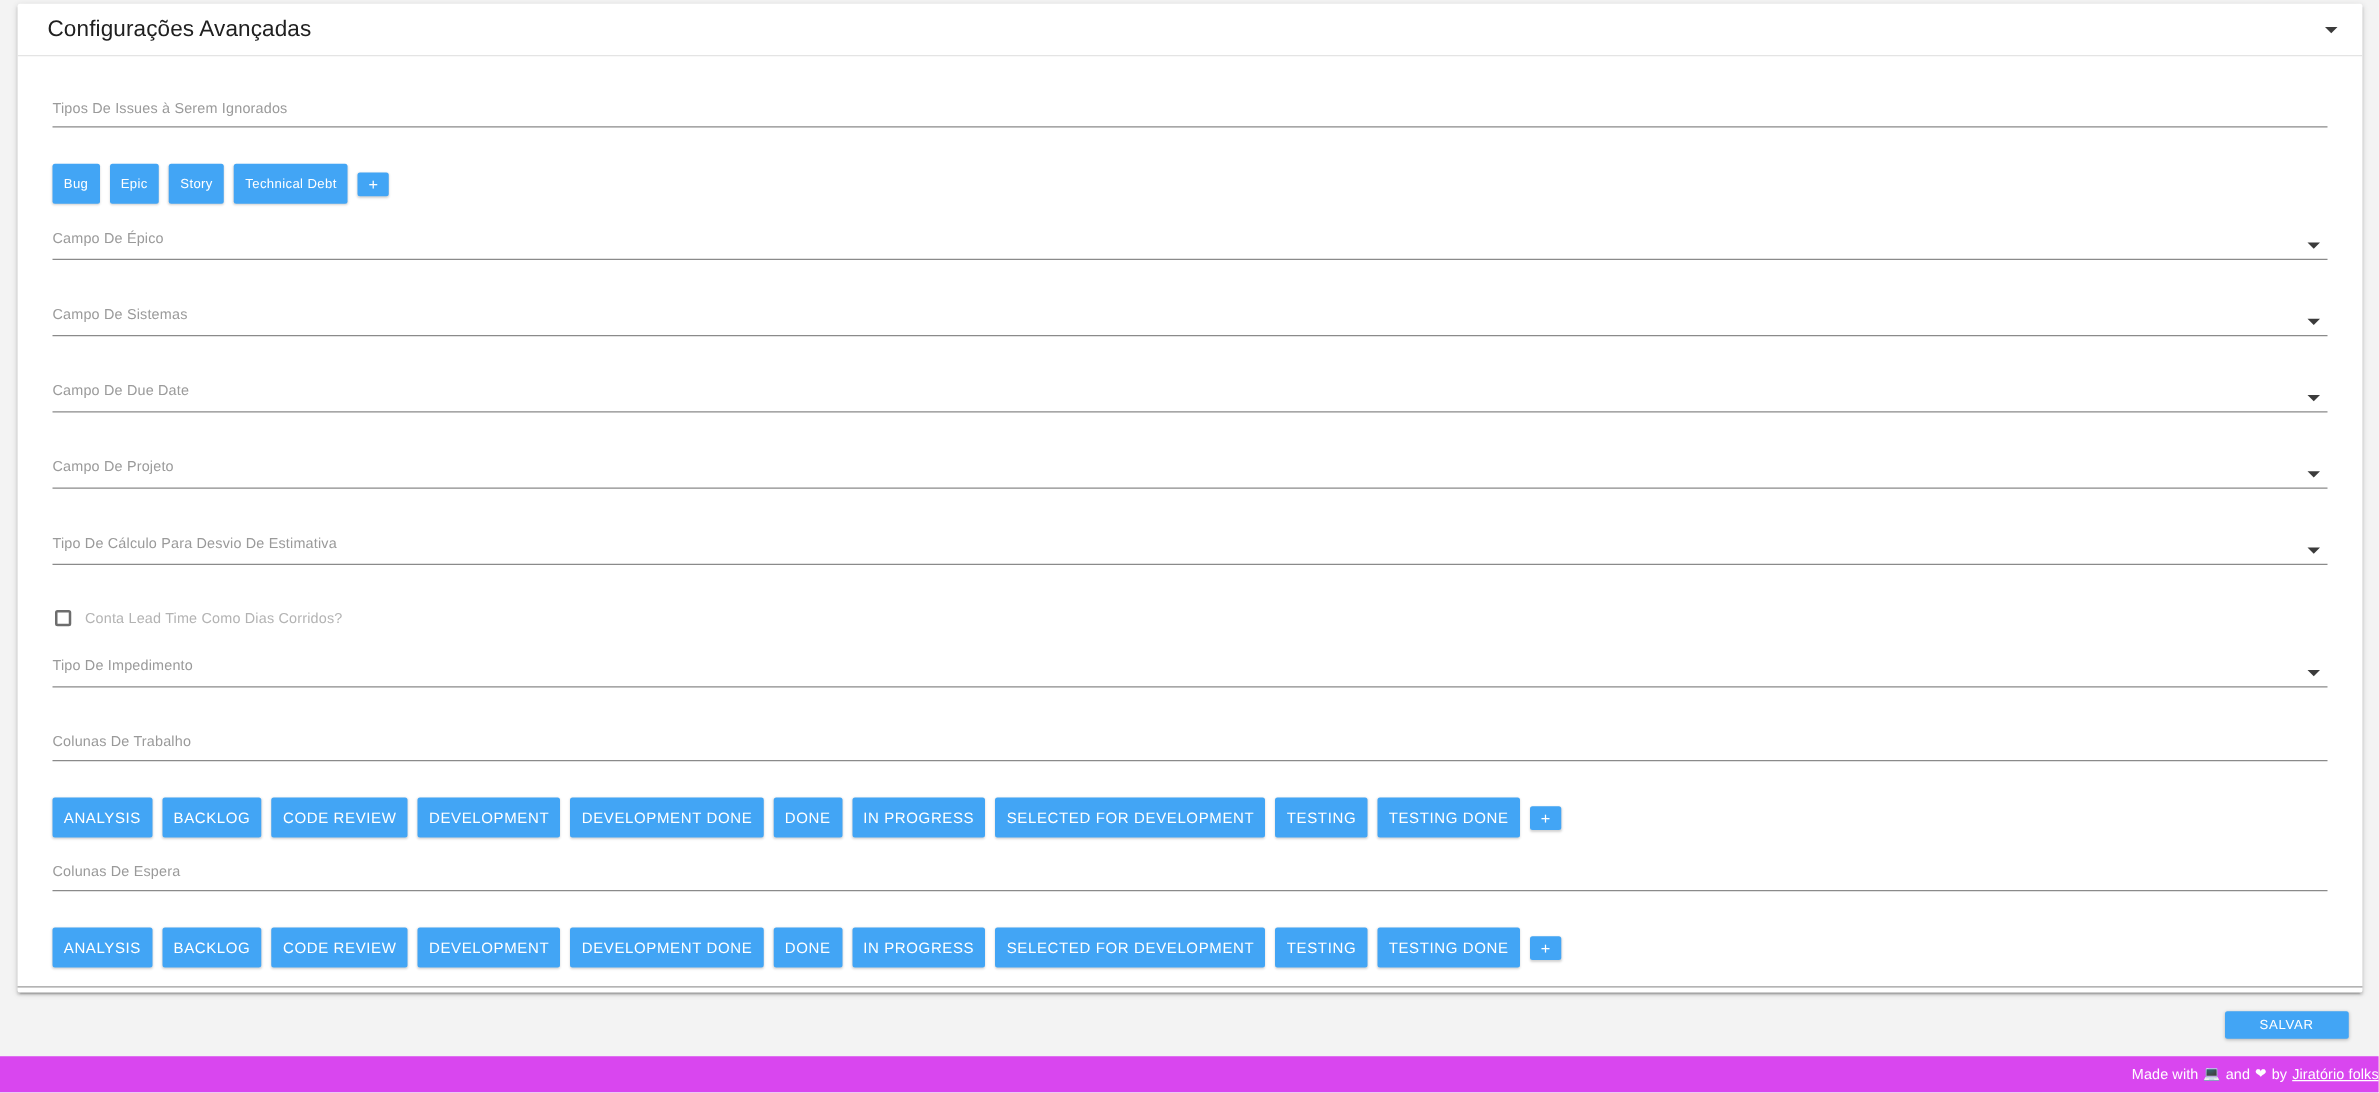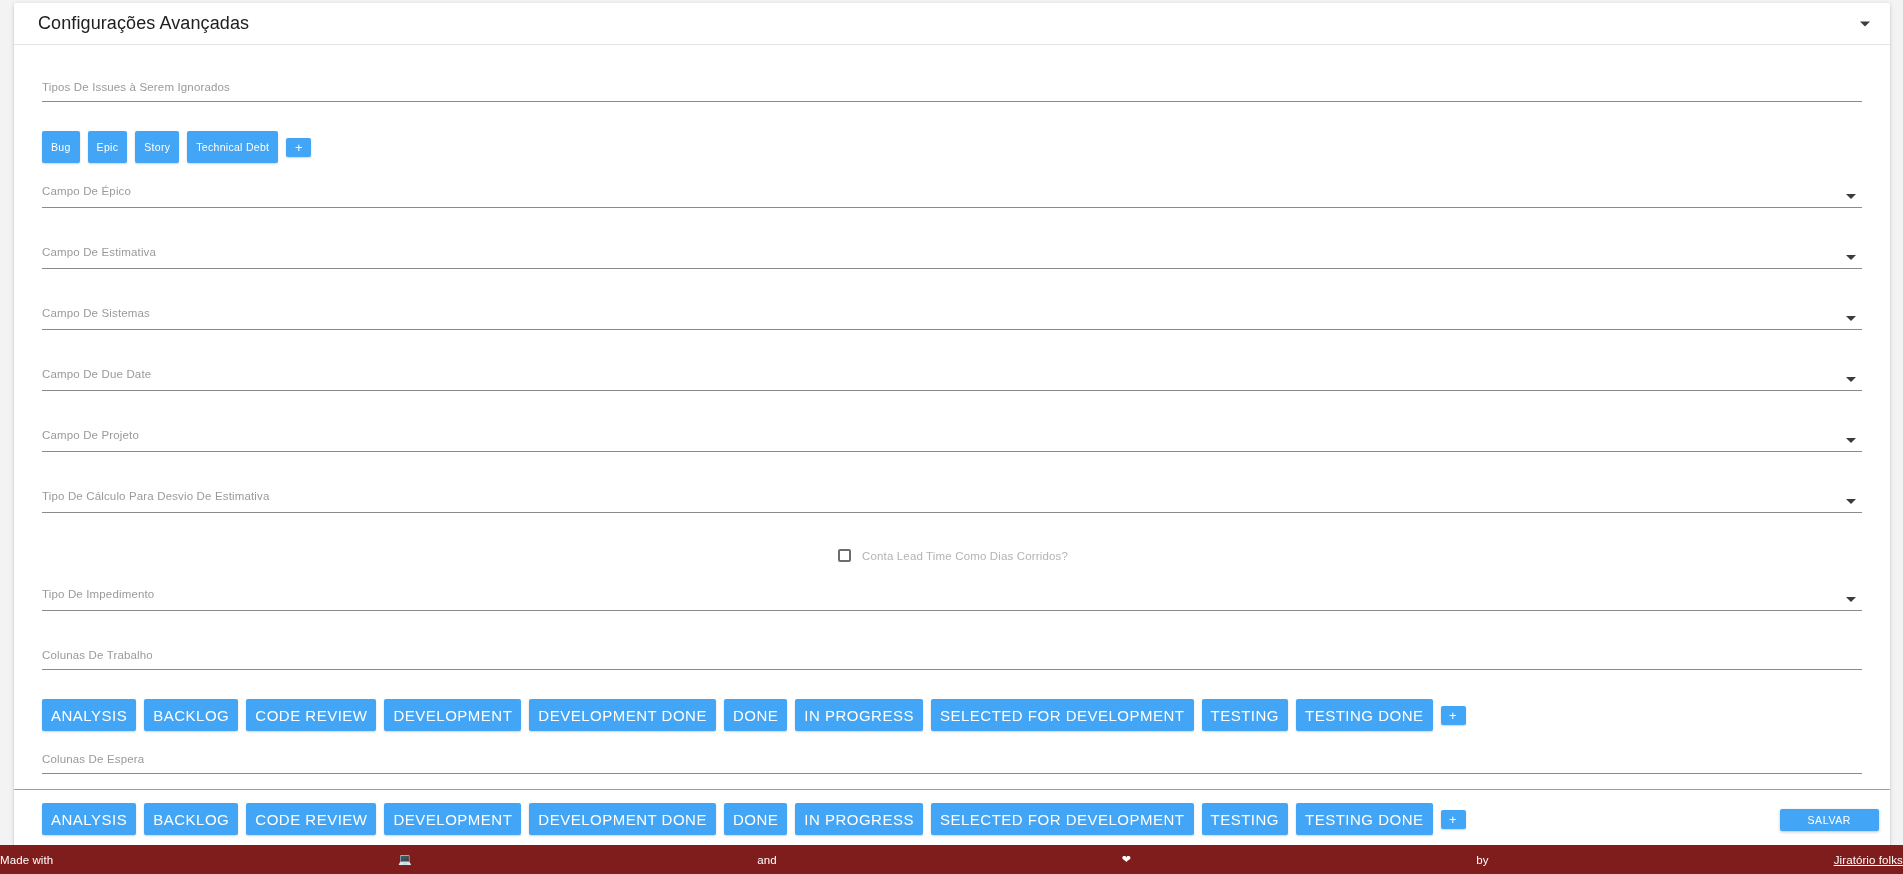--- a/index.html
+++ b/index.html
@@ -117,33 +117,32 @@
     font-size: 10.5px;
     font-family: "Liberation Sans", sans-serif;
     letter-spacing: .3px;
     display: inline-flex;
     align-items: center;
     justify-content: center;
     cursor: pointer;
     box-shadow: 0 1px 2px rgba(0,0,0,.18);
     white-space: nowrap;
   }
-  .chip.caps { text-transform: uppercase; font-size: 15px; letter-spacing: .5px; }
+  .chip.caps { text-transform: uppercase; font-size: 12px; letter-spacing: .5px; }
   .chip.add { min-width: 25px; font-size: 13px; font-weight: 400; padding: 0 6px; }
 
   .chips-block { margin-bottom: 20px; }
 
   
   .checkbox-row {
     display: flex;
     align-items: center;
     gap: 11px;
     margin: 0 0 24px 2px;
     cursor: pointer;
-    justify-content: center;
   }
   .checkbox-box {
     width: 13px;
     height: 13px;
     border: 2px solid #6d6d6d;
     border-radius: 2px;
     background: #fff;
     flex: 0 0 auto;
   }
   .checkbox-label {
@@ -185,24 +184,24 @@
     box-shadow: 0 1px 3px rgba(0,0,0,.25);
   }
 
   
   .footer {
     position: absolute;
     left: 0;
     bottom: 0;
     width: 1903px;
     height: 29px;
-    background: #7f1d1d;
-    display: flex;
-    align-items: center;
-    justify-content: space-between;
+    background: #d946ef;
+    display: flex;
+    align-items: center;
+    justify-content: flex-end;
     color: #ffffff;
     font-size: 11.5px;
     letter-spacing: .1px;
     gap: 4px;
   }
   .footer a {
     color: #ffffff;
     text-decoration: underline;
   }
   .footer .glyph { font-size: 11px; line-height: 1; }
@@ -232,25 +231,20 @@
         <button class="chip">Technical Debt</button>
         <button class="chip add">+</button>
       </div>
 
       <div class="field select-field">
         <span class="field-label">Campo De Épico</span>
         <div class="field-underline"></div>
         <span class="field-caret"></span>
       </div>
 
-      <div class="field select-field">
-        <span class="field-label">Campo De Estimativa</span>
-        <div class="field-underline"></div>
-        <span class="field-caret"></span>
-      </div>
 
       <div class="field select-field">
         <span class="field-label">Campo De Sistemas</span>
         <div class="field-underline"></div>
         <span class="field-caret"></span>
       </div>
 
       <div class="field select-field">
         <span class="field-label">Campo De Due Date</span>
         <div class="field-underline"></div>

